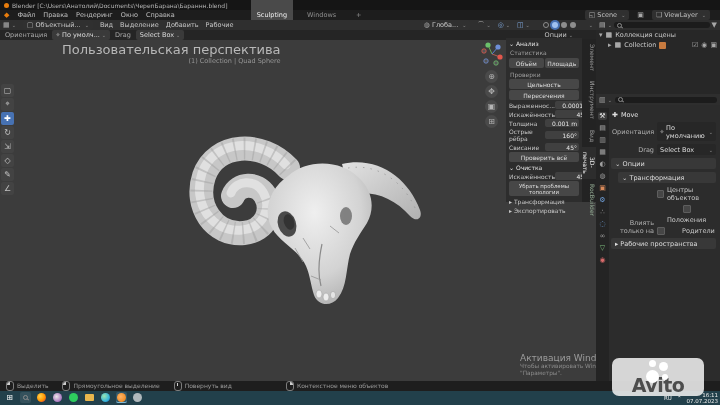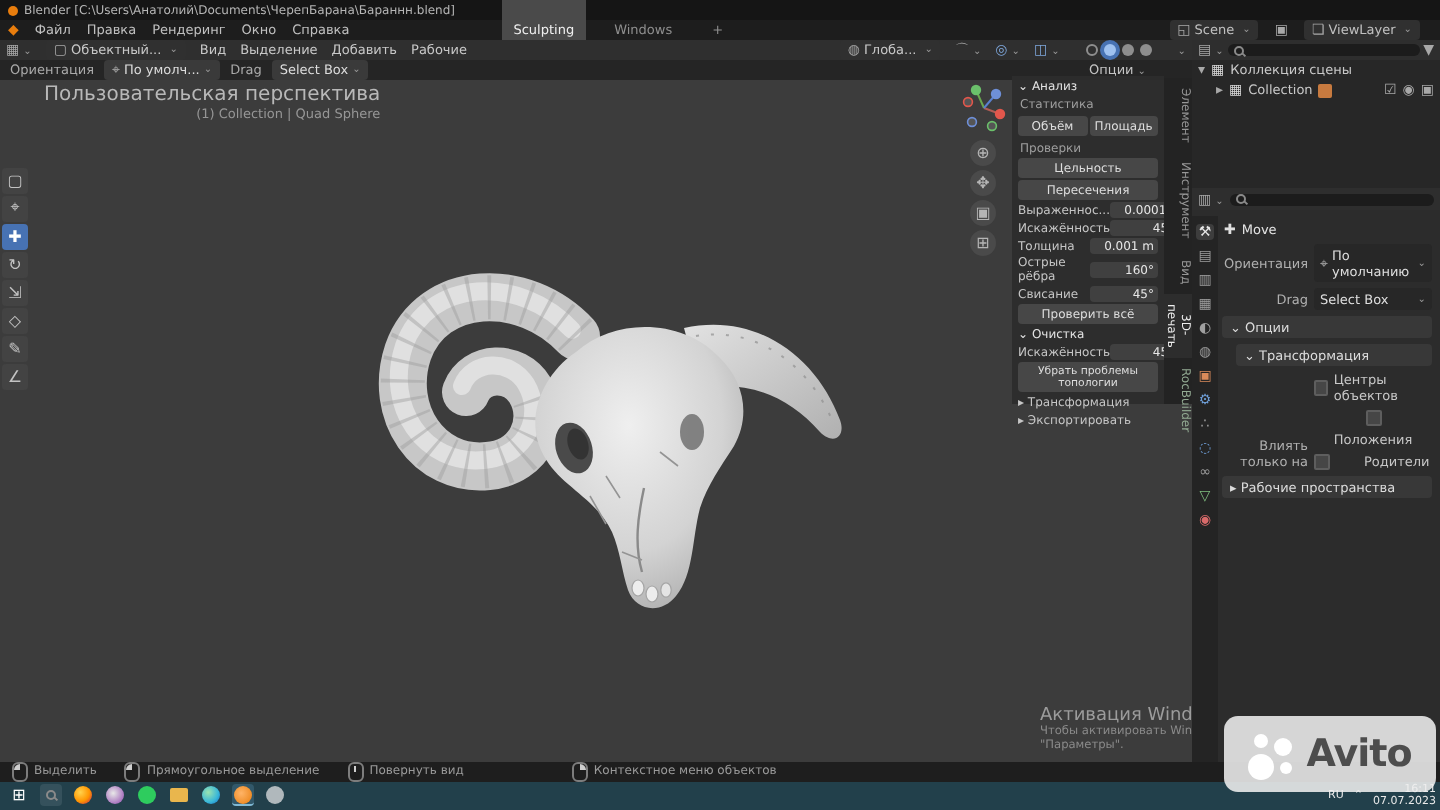--- a/index.html
+++ b/index.html
@@ -22,21 +22,21 @@
   .vp-header{left:0;top:20px;width:596px;height:9.5px;background:#2f2f2f;display:flex;align-items:center;
              font-size:6.5px;gap:7px;padding:0 3px;box-sizing:border-box;}
   .tool-settings{left:0;top:29.5px;width:596px;height:10px;background:#252525;display:flex;align-items:center;
              font-size:6.5px;gap:5px;padding:0 5px;box-sizing:border-box;color:#aaa;}
   .mini-chip{background:#3a3a3a;border-radius:2px;padding:1px 4px;color:#ddd;display:inline-flex;align-items:center;}
   .sphere{width:6px;height:6px;border-radius:50%;background:#8e8e8e;display:inline-block;margin-left:2px;}
   .sphere.wire{background:transparent;border:1px solid #8e8e8e;width:4px;height:4px;}
   .sphere.active{background:#9ec1f0;box-shadow:0 0 0 2px #4772b3;}
   
   .viewport{left:0;top:39.5px;width:596px;height:341.5px;background:#3c3c3c;overflow:hidden;}
-  .vp-label1{font-size:10px;color:#b8b8b8;}
+  .vp-label1{font-size:13px;color:#b8b8b8;margin-left:40px;}
   .vp-label2{font-size:6.5px;color:#969696;text-align:right;}
   .toolbar{left:1px;top:44px;display:flex;flex-direction:column;gap:1px;}
   .tool-btn{width:13px;height:13px;background:#434343;border-radius:2px;color:#c3c3c3;font-size:8px;
             display:flex;align-items:center;justify-content:center;}
   .tool-btn.active{background:#4772b3;color:#fff;}
   .nav-ico{width:13px;height:13px;border-radius:50%;background:#4a4a4a;color:#b5b5b5;font-size:8px;
            display:flex;align-items:center;justify-content:center;}
   
   .npanel{left:506px;top:38px;width:76px;height:164px;background:rgba(45,45,45,.96);font-size:6px;
           padding:2px 3px;box-sizing:border-box;color:#c6c6c6;}
@@ -80,22 +80,22 @@
   .taskbar{left:0;top:390.5px;width:720px;height:14.5px;background:#22404b;display:flex;align-items:center;
            gap:5px;padding:0 4px;box-sizing:border-box;}
   .tb-ico{width:11px;height:11px;border-radius:2px;display:flex;align-items:center;justify-content:center;font-size:7px;color:#fff;}
   .tb-circle{width:9px;height:9px;border-radius:50%;}
   .tb-active{background:#32586a;border-bottom:1.5px solid #7fb8d4;box-sizing:border-box;}
   .tray{position:absolute;right:2px;top:392px;display:flex;align-items:center;gap:5px;font-size:5.5px;color:#eaeaea;}
   .tray .dt{text-align:right;line-height:6px;}
   
   .act-wm1{font-size:9px;color:#9c9c9c;}
   .act-wm2{font-size:5.8px;color:#8b8b8b;width:160px;line-height:7px;}
-  .avito-box{left:612px;top:358px;width:106px;height:38px;background:rgba(238,238,238,.88);border-radius:7px;
-             display:flex;align-items:center;justify-content:center;gap:5px;}
+  .avito-box{left:612px;top:358px;width:92px;height:38px;background:rgba(238,238,238,.88);border-radius:7px;
+             display:flex;align-items:center;justify-content:center;gap:5px;flex-direction:column;}
   .avito-dots{position:relative;width:24px;height:24px;}
   .avito-dots i{position:absolute;border-radius:50%;background:#fff;}
   .avito-word{font-size:19px;font-weight:bold;color:#4d4d4d;letter-spacing:-0.5px;}
   .glyph{font-size:7px;color:#a8a8a8;}
 </style>
 </head>
 <body>
 
 <div id="app">
 

